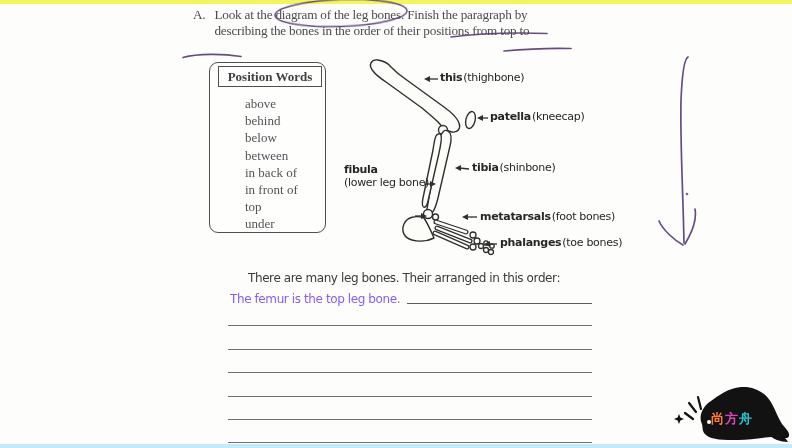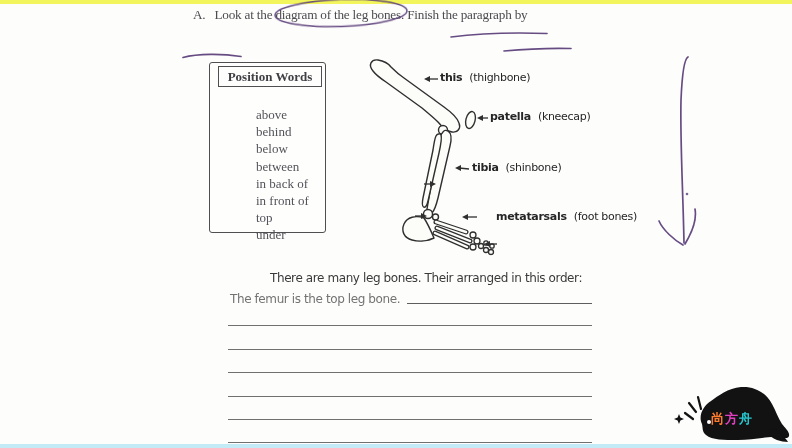--- a/index.html
+++ b/index.html
@@ -10,42 +10,42 @@
 
   
   .instruction{position:absolute;left:193px;top:7px;display:flex;
                font-family:"Liberation Serif",serif;font-size:13.2px;color:#4b4b50;
                letter-spacing:-0.2px;line-height:16.2px;}
   .item-label{margin-right:9px;}
   .instr-lines div{white-space:nowrap;}
 
   
   .pw-box{position:absolute;left:209px;top:62px;width:117px;height:171px;
-          border:1.3px solid #4f4f52;border-radius:3px;background:#fefefd;box-sizing:border-box;}
+          border:1.3px solid #4f4f52;border-radius:9px;background:#fefefd;box-sizing:border-box;}
   .pw-title{position:absolute;left:8px;top:3px;width:102px;height:19px;
             border:1.2px solid #4f4f52;text-align:center;
             font-family:"Liberation Serif",serif;font-weight:bold;font-size:13px;
             color:#3f3f44;line-height:19px;}
-  .pw-list{position:absolute;left:30px;top:27px;margin:16px;padding:0;list-style:none;
+  .pw-list{position:absolute;left:30px;top:27px;margin:5px;padding:0;list-style:none;
            font-family:"Liberation Serif",serif;font-size:13px;color:#53535a;line-height:17.2px;}
 
   
   .diagram{position:absolute;left:340px;top:58px;width:280px;height:200px;}
   .bones-svg{position:absolute;left:0;top:0;}
   .bone-label{position:absolute;font-size:11px;color:#262626;white-space:nowrap;
               letter-spacing:-0.3px;font-family:"DejaVu Sans",sans-serif;}
   .bone-name{font-weight:bold;}
-  .bone-desc{margin-left:7px;}
+  .bone-desc{margin-left:1px;}
   .two-line .bone-name,.two-line .bone-desc{display:block;margin-left:0;}
 
   
   .para-intro{position:absolute;left:248px;top:271px;font-family:"DejaVu Sans",sans-serif;
-              font-size:12px;letter-spacing:-0.4px;color:#3a3a3a;white-space:nowrap;margin-left:22px;}
+              font-size:12px;letter-spacing:-0.4px;color:#3a3a3a;white-space:nowrap;}
   .starter-row{position:absolute;left:230px;top:292px;width:362px;display:flex;align-items:flex-end;
-               font-family:"DejaVu Sans",sans-serif;font-size:12px;letter-spacing:-0.4px;color:#737373;}
+               font-family:"DejaVu Sans",sans-serif;font-size:12px;letter-spacing:-0.4px;color:#8b5cf6;}
   .starter-row .starter-text{white-space:nowrap;}
   .fill-line{flex:1;border-bottom:1.4px solid #5e5e5e;margin-left:7px;margin-bottom:2px;}
   .ruled-lines{position:absolute;left:228px;top:303px;width:364px;}
   .ruled-lines .writing-line{height:22.4px;border-bottom:1.4px solid #707070;}
 
   
   .pen-overlay{position:absolute;left:0;top:0;z-index:5;pointer-events:none;}
 
   
   .logo{position:absolute;left:656px;top:360px;width:136px;height:88px;z-index:4;}
@@ -58,20 +58,21 @@
 
 <div>
 
   <div class="strip-top"></div>
   <div class="strip-bottom"></div>
 
   <div class="instruction">
     <span class="item-label">A.</span>
     <div class="instr-lines">
       <div>Look at the diagram of the leg bones. Finish the paragraph by</div>
+      <div>describing the bones in the order of their positions from top to</div>
     </div>
   </div>
 
   <div class="pw-box">
     <div class="pw-title">Position Words</div>
     <ul class="pw-list">
       <li>above</li>
       <li>behind</li>
       <li>below</li>
       <li>between</li>
@@ -150,22 +151,29 @@
 
     <div class="bone-label" style="left:100px;top:13px">
       <span class="bone-name">this</span><span class="bone-desc">(thighbone)</span>
     </div>
     <div class="bone-label" style="left:150px;top:52px">
       <span class="bone-name">patella</span><span class="bone-desc">(kneecap)</span>
     </div>
     <div class="bone-label" style="left:132px;top:103px">
       <span class="bone-name">tibia</span><span class="bone-desc">(shinbone)</span>
     </div>
-    <div class="bone-label" style="left:156px;top:152px">
+    <div class="bone-label two-line" style="left:4px;top:105px">
+      <span class="bone-name">fibula</span>
+        <span class="bone-desc">(lower leg bone)</span>
+    </div>
+    <div class="bone-label" style="left:140px;top:152px">
       <span class="bone-name">metatarsals</span><span class="bone-desc">(foot bones)</span>
+    </div>
+    <div class="bone-label" style="left:160px;top:178px">
+      <span class="bone-name">phalanges</span><span class="bone-desc">(toe bones)</span>
     </div>
   </div>
 
   <div class="para-intro">There are many leg bones. Their arranged in this order:</div>
   <div class="starter-row">
     <span class="starter-text">The femur is the top leg bone.</span>
     <span class="fill-line"></span>
   </div>
   <div class="ruled-lines">
     <div class="writing-line"></div>

